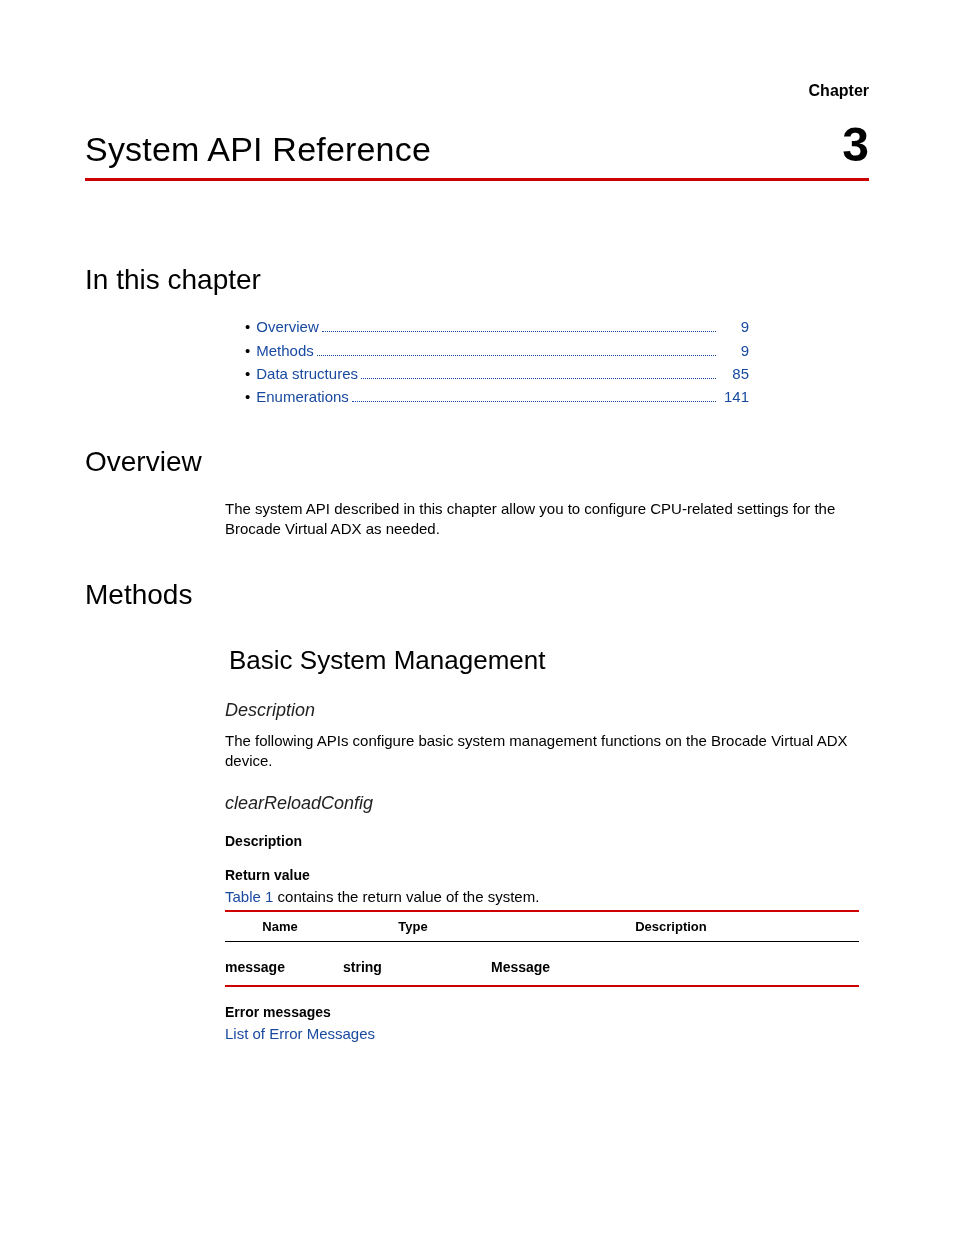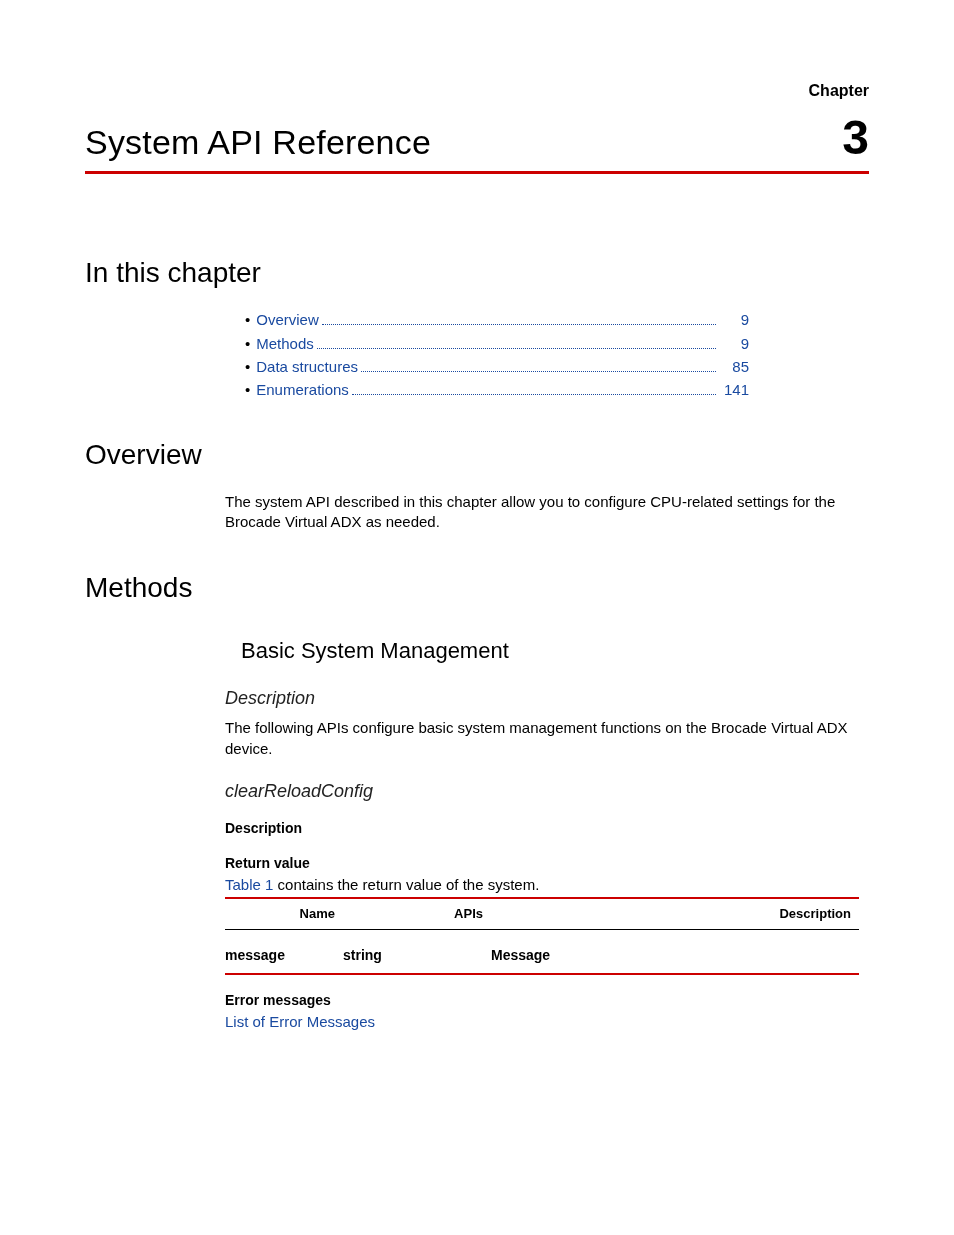--- a/index.html
+++ b/index.html
@@ -10,21 +10,21 @@
     width: 954px;
     box-sizing: border-box;
     color: #000;
     font-size: 15px;
     line-height: 1.35;
   }
   .chapter-label {
     text-align: right;
     font-weight: bold;
     font-size: 16px;
-    margin-bottom: 12px;
+    margin-bottom: 19px;
   }
   .title-row {
     display: flex;
     align-items: baseline;
     justify-content: space-between;
     border-bottom: 3px solid #c00;
     padding-bottom: 6px;
     margin-bottom: 80px;
   }
   .page-title {
@@ -66,23 +66,23 @@
     border-bottom: 1px dotted #1a4aa0;
     margin: 0 3px 3px 3px;
     height: 0.9em;
   }
   .toc-page { color: #1a4aa0; min-width: 30px; text-align: right; }
   .body-indent { margin-left: 140px; margin-right: 10px; }
   p { margin: 8px 0; }
   h3.sub {
     font-family: "Arial Narrow", Arial, sans-serif;
     font-stretch: condensed;
-    font-size: 22px;
+    font-size: 26px;
     font-weight: 400;
-    margin: 30px 0 10px 16px;
+    margin: 30px 0 10px 4px;
   }
   h4.italic-head {
     font-style: italic;
     font-weight: normal;
     font-size: 18px;
     margin: 20px 0 8px 0;
     color: #222;
   }
   .bold-label {
     font-weight: bold;
@@ -95,21 +95,21 @@
     font-size: 14px;
   }
   .table-label-row b { font-weight: bold; margin-right: 30px; }
   table.retval {
     width: 100%;
     border-collapse: collapse;
     margin-top: 2px;
     font-size: 14px;
   }
   table.retval th {
-    text-align: right;
+    text-align: center;
     font-weight: bold;
     font-size: 13px;
     padding: 6px 8px 6px 0;
     border-top: 2px solid #c00;
     border-bottom: 1px solid #000;
   }
   table.retval td {
     padding: 16px 8px 8px 0;
     border-bottom: 2px solid #c00;
     font-weight: bold;
@@ -175,21 +175,21 @@
   <div class="bold-label">Return value</div>
   <div>
     <span class="link">Table 1</span><span> contains the return value of the system.</span>
   </div>
 
 
   <table class="retval">
     <thead>
       <tr>
         <th class="col-name">Name</th>
-        <th class="col-type">APIs</th>
+        <th class="col-type">Type</th>
         <th>Description</th>
       </tr>
     </thead>
     <tbody>
       <tr>
         <td>message</td>
         <td>string</td>
         <td>Message</td>
       </tr>
     </tbody>

